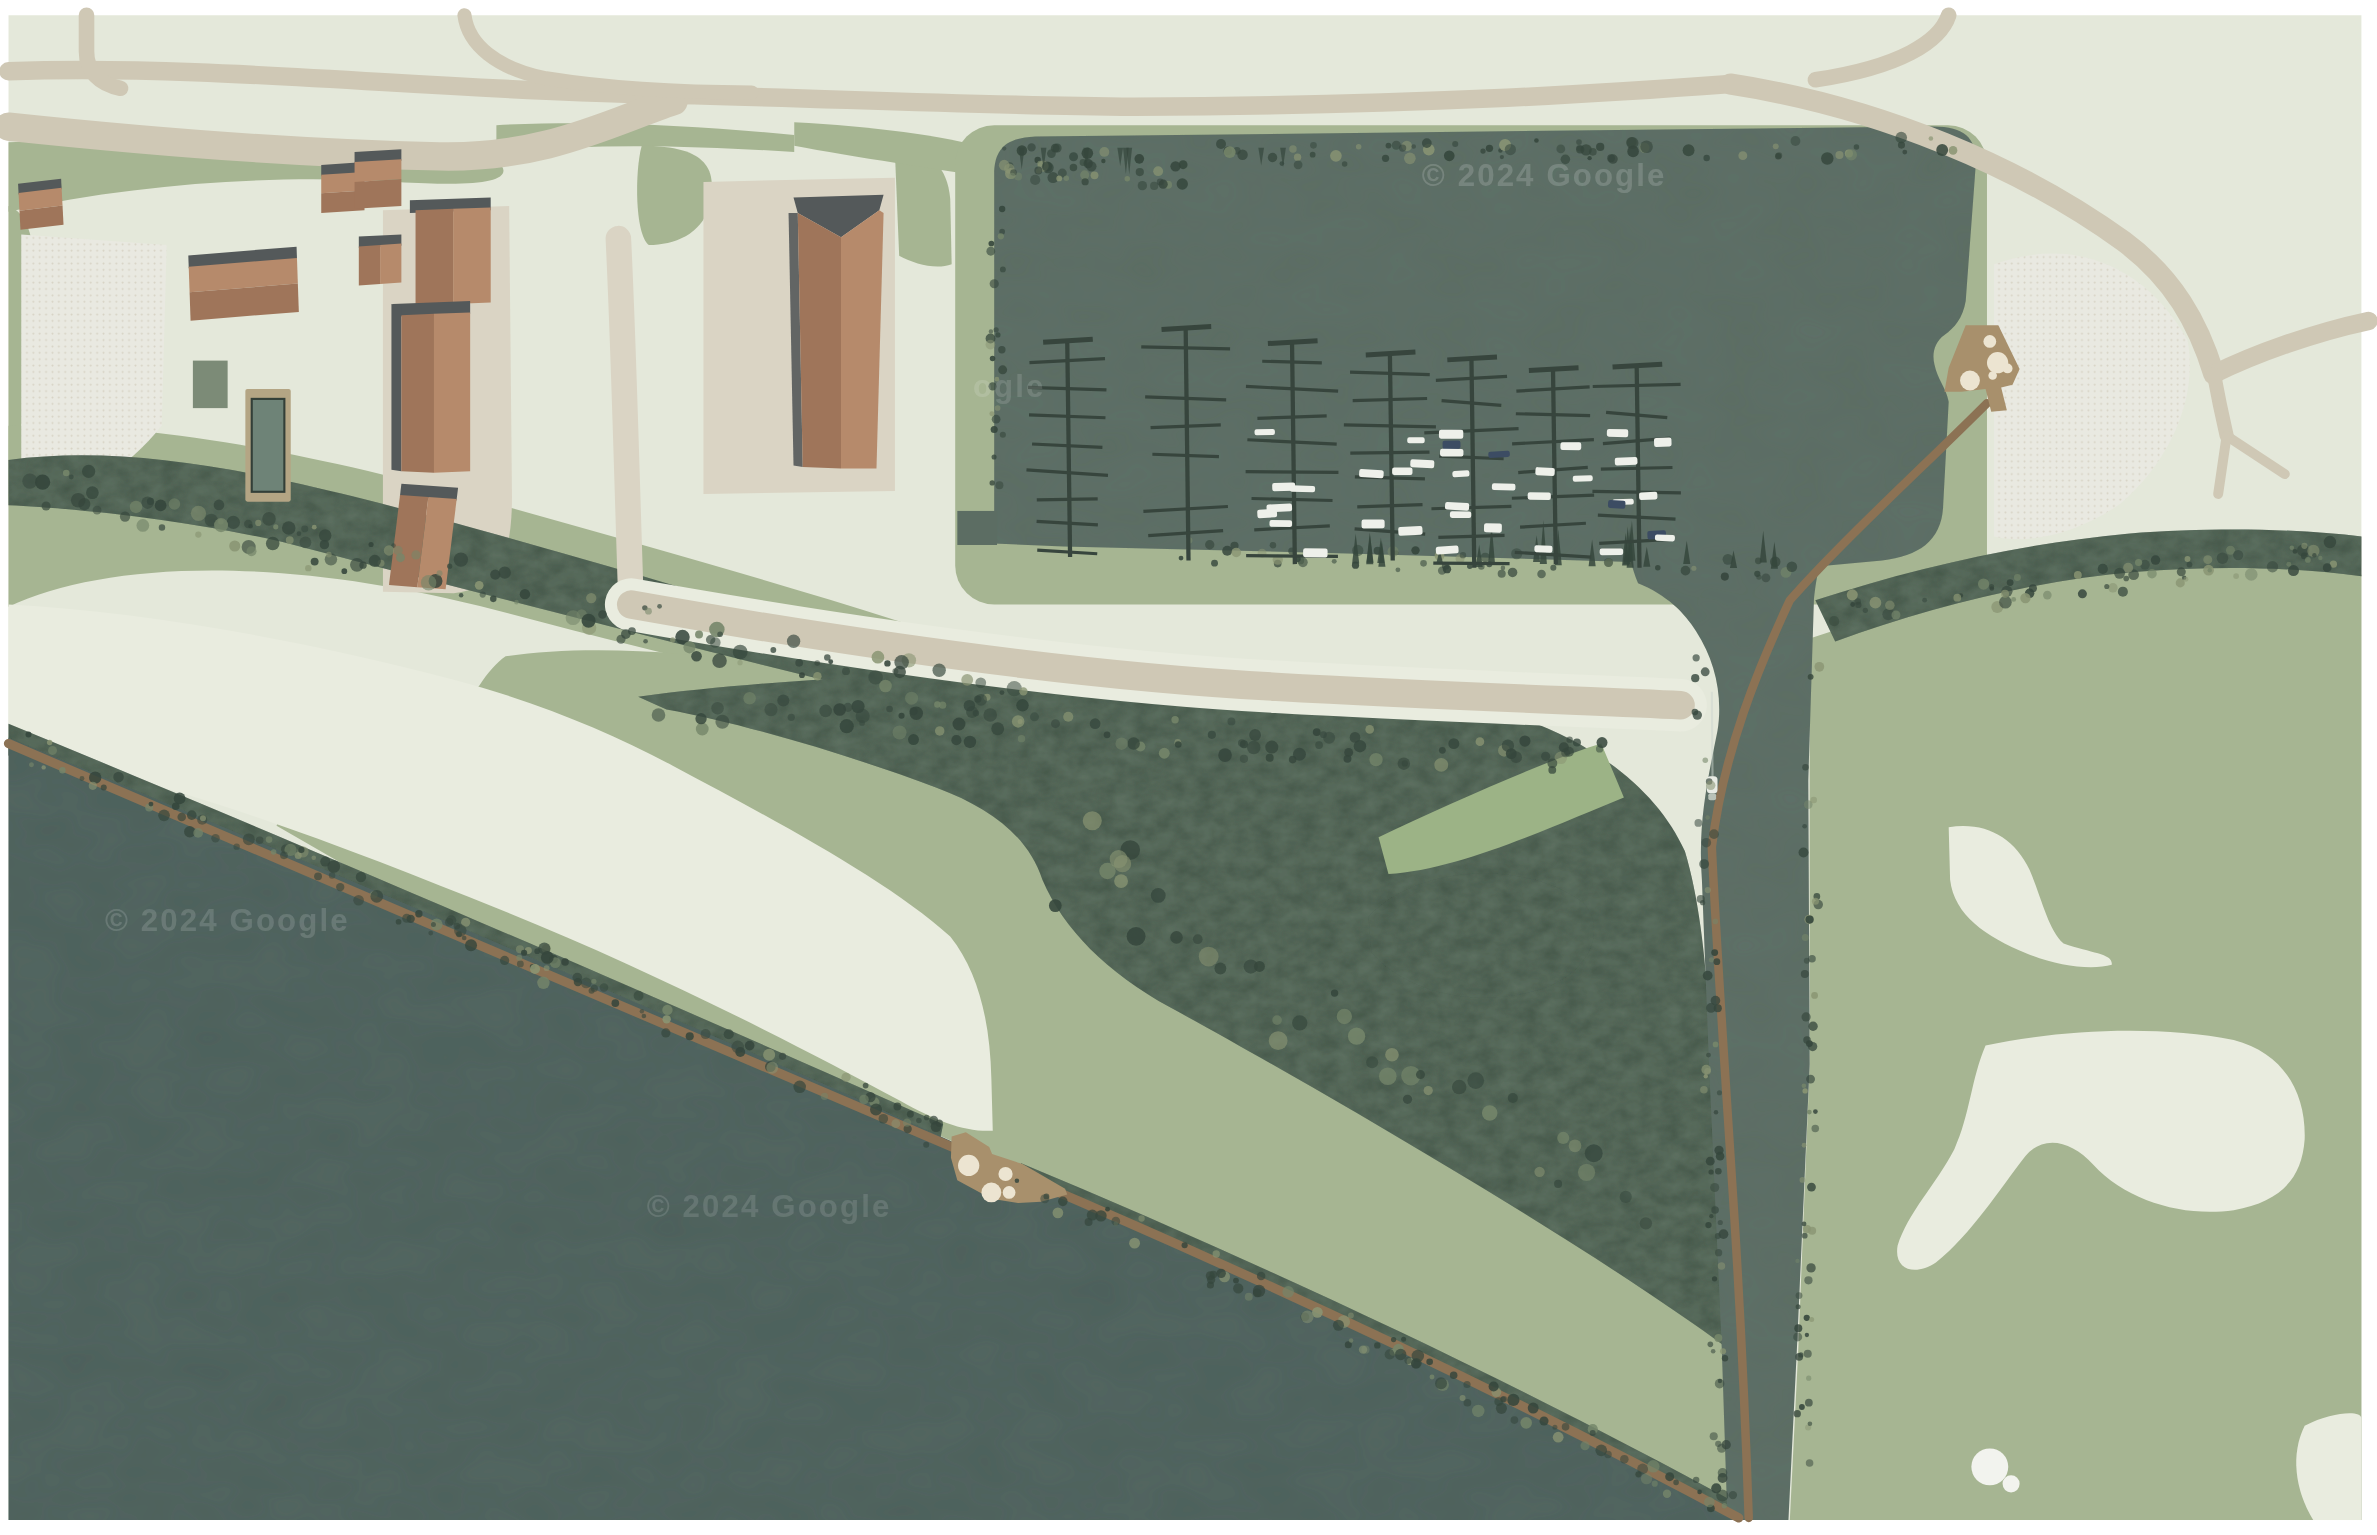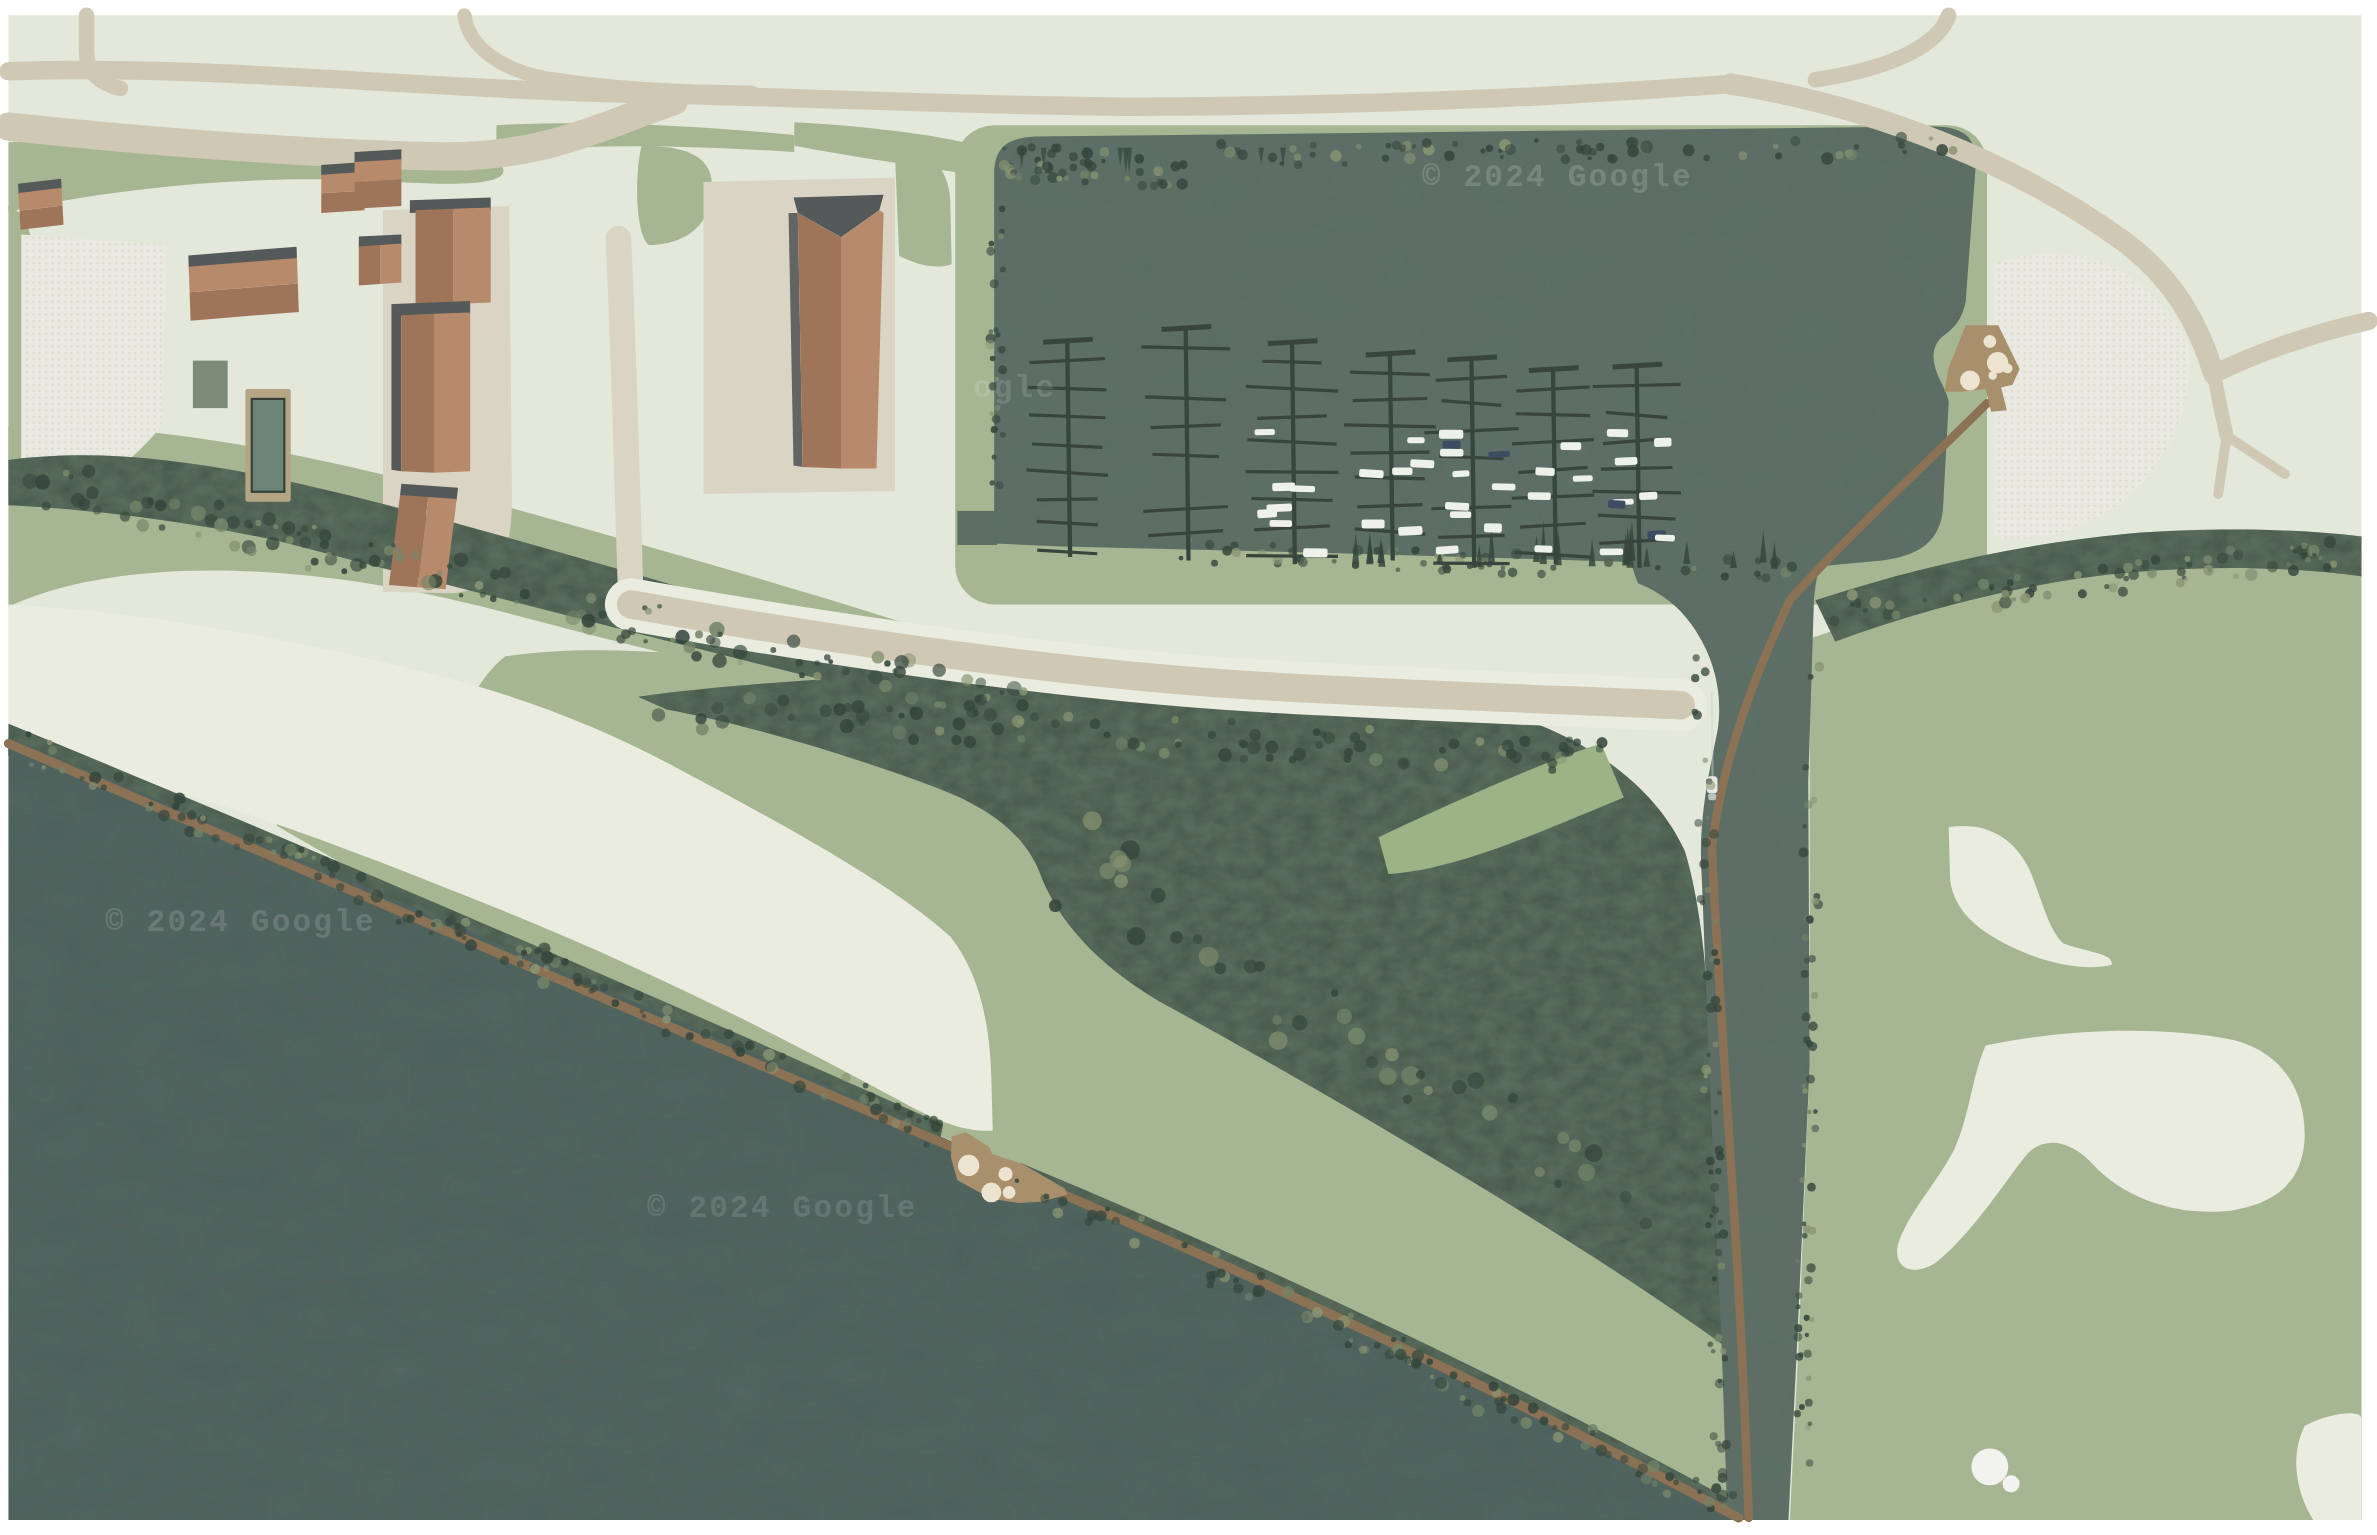--- a/index.html
+++ b/index.html
@@ -1,17 +1,17 @@
 <!DOCTYPE html>
 <html style="--page_bg: #ffffff; --land_cream: #e4e8da; --cream_light: #e9ecdf; --road_tan: #cfc8b5; --parking_tan: #dad4c4; --veg_green: #a6b592; --veg_green_bright: #9cb386; --water_basin: #5c6d63; --water_river: #4e605c; --woodland: #45564a; --tree_dark: #35463c; --tree_light: #75866a; --path_brown: #8c7254; --building_roof_light: #b68a6b; --building_roof_dark: #9f755a; --building_shadow: #54595a; --dock_line: #37453d; --boat_white: #eef0ea; --boat_navy: #3c4c63; --tank_cream: #ece4d1; --dock_tan: #a8906c;font-size:11.3px"><head>
 <meta charset="utf-8">
 <style>
   html,body{margin:0;padding:0;background:#ffffff;}
   .page{position:relative;width:2377px;height:1536px;background:var(--page_bg,#fff);overflow:hidden;
-        font-family:Liberation Mono, monospace;}
+        font-family:Liberation Sans, sans-serif;}
   svg{position:absolute;left:0;top:0;}
   .cream{fill:var(--land_cream);}
   .creamL{fill:var(--cream_light);}
   .green{fill:var(--veg_green);}
   .greenB{fill:var(--veg_green_bright);}
   .wood{fill:var(--woodland);}
   .waterB{fill:var(--water_basin);}
   .waterR{fill:var(--water_river);}
   .road{stroke:var(--road_tan);fill:none;stroke-linecap:round;}
   .roadP{stroke:var(--parking_tan);fill:none;stroke-linecap:round;}

